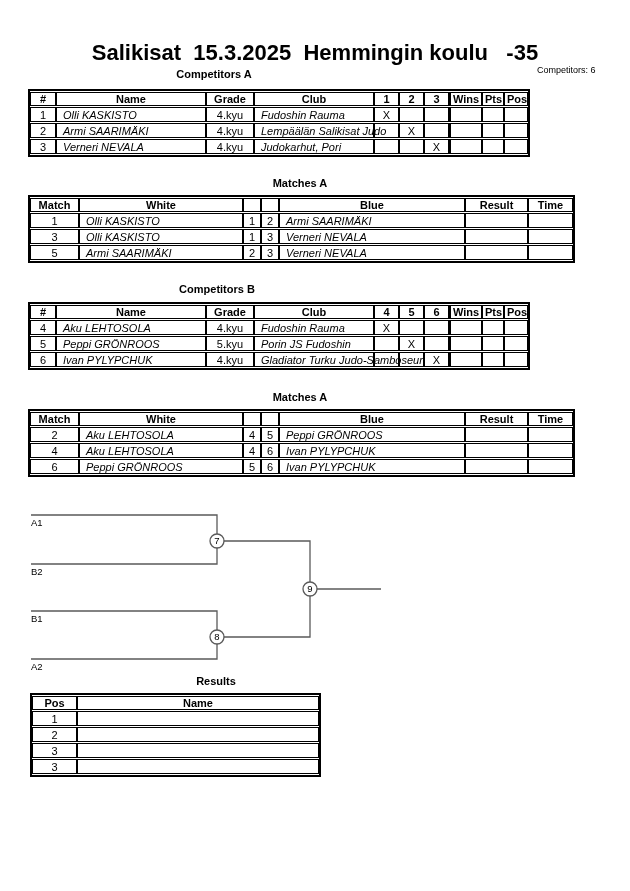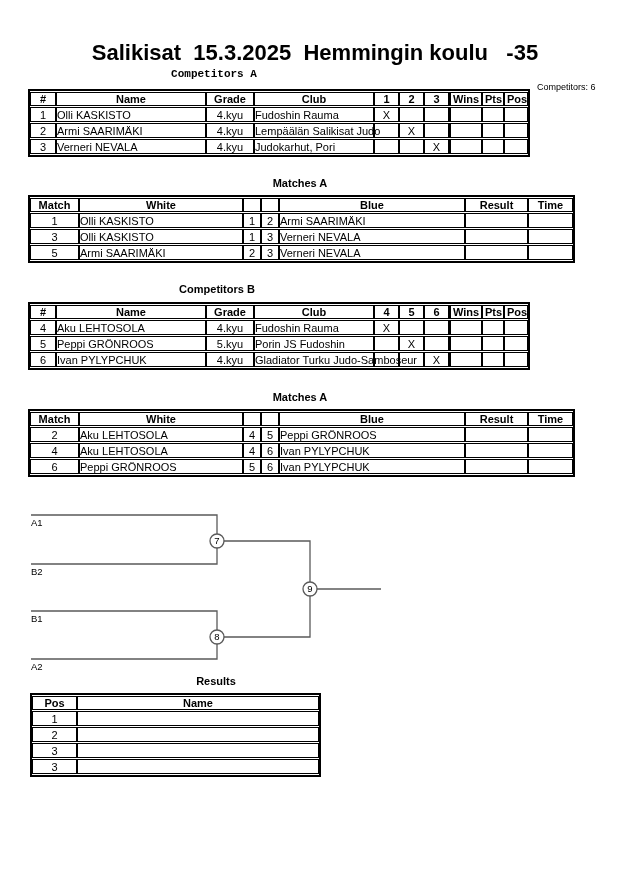--- a/index.html
+++ b/index.html
@@ -18,21 +18,20 @@
     text-align: center;
     font-size: 22px;
     font-weight: bold;
     white-space: pre;
   }
   .comp-count {
     position: absolute;
     top: 65px;
     left: 537px;
     font-size: 9px;
-    margin-top: 17px;
   }
   .section-heading {
     position: absolute;
     transform: translateX(-50%);
     font-size: 11px;
     font-weight: bold;
     white-space: nowrap;
   }
   
   table.sheet {
@@ -47,37 +46,37 @@
     border: 1px solid #000;
     font-size: 11px;
     height: 15px;
     padding: 0 2px;
     text-align: center;
     overflow: visible;
     white-space: nowrap;
     vertical-align: middle;
   }
   table.sheet th { font-weight: bold; height: 13px; }
-  table.sheet td.left, table.sheet th.left-pad { text-align: left; padding-left: 0; }
+  table.sheet td.left, table.sheet th.left-pad { text-align: left; padding-left: 6px; font-style: italic; }
   .thickL { border-left: 2px solid #000 !important; }
   .ovf { width: 170px; overflow: hidden; white-space: nowrap; text-align: left; }
   .ovf2 { width: 146px; overflow: hidden; white-space: nowrap; text-align: left; }
   
   .bracket-svg { position: absolute; top: 505px; left: 0; }
   .bracket-svg text { font-family: "Liberation Sans", sans-serif; }
 </style>
 </head>
 <body>
 
 <div class="page">
 
   <div class="title">Salikisat  15.3.2025  Hemmingin koulu   -35</div>
   <div class="comp-count">Competitors: 6</div>
 
-  <div class="section-heading" style="left:214px; top:68px;font-family:Liberation Mono, monospace;">Competitors A</div>
+  <div class="section-heading" style="left:214px; top:68px;">Competitors A</div>
   <table class="sheet" style="left:28px; top:89px; width:496px;">
     <colgroup>
       <col style="width:26px">
         <col style="width:150px">
         <col style="width:48px">
         <col style="width:120px">
       <col style="width:25px">
         <col style="width:25px">
         <col style="width:25px">
       <col style="width:33px">

